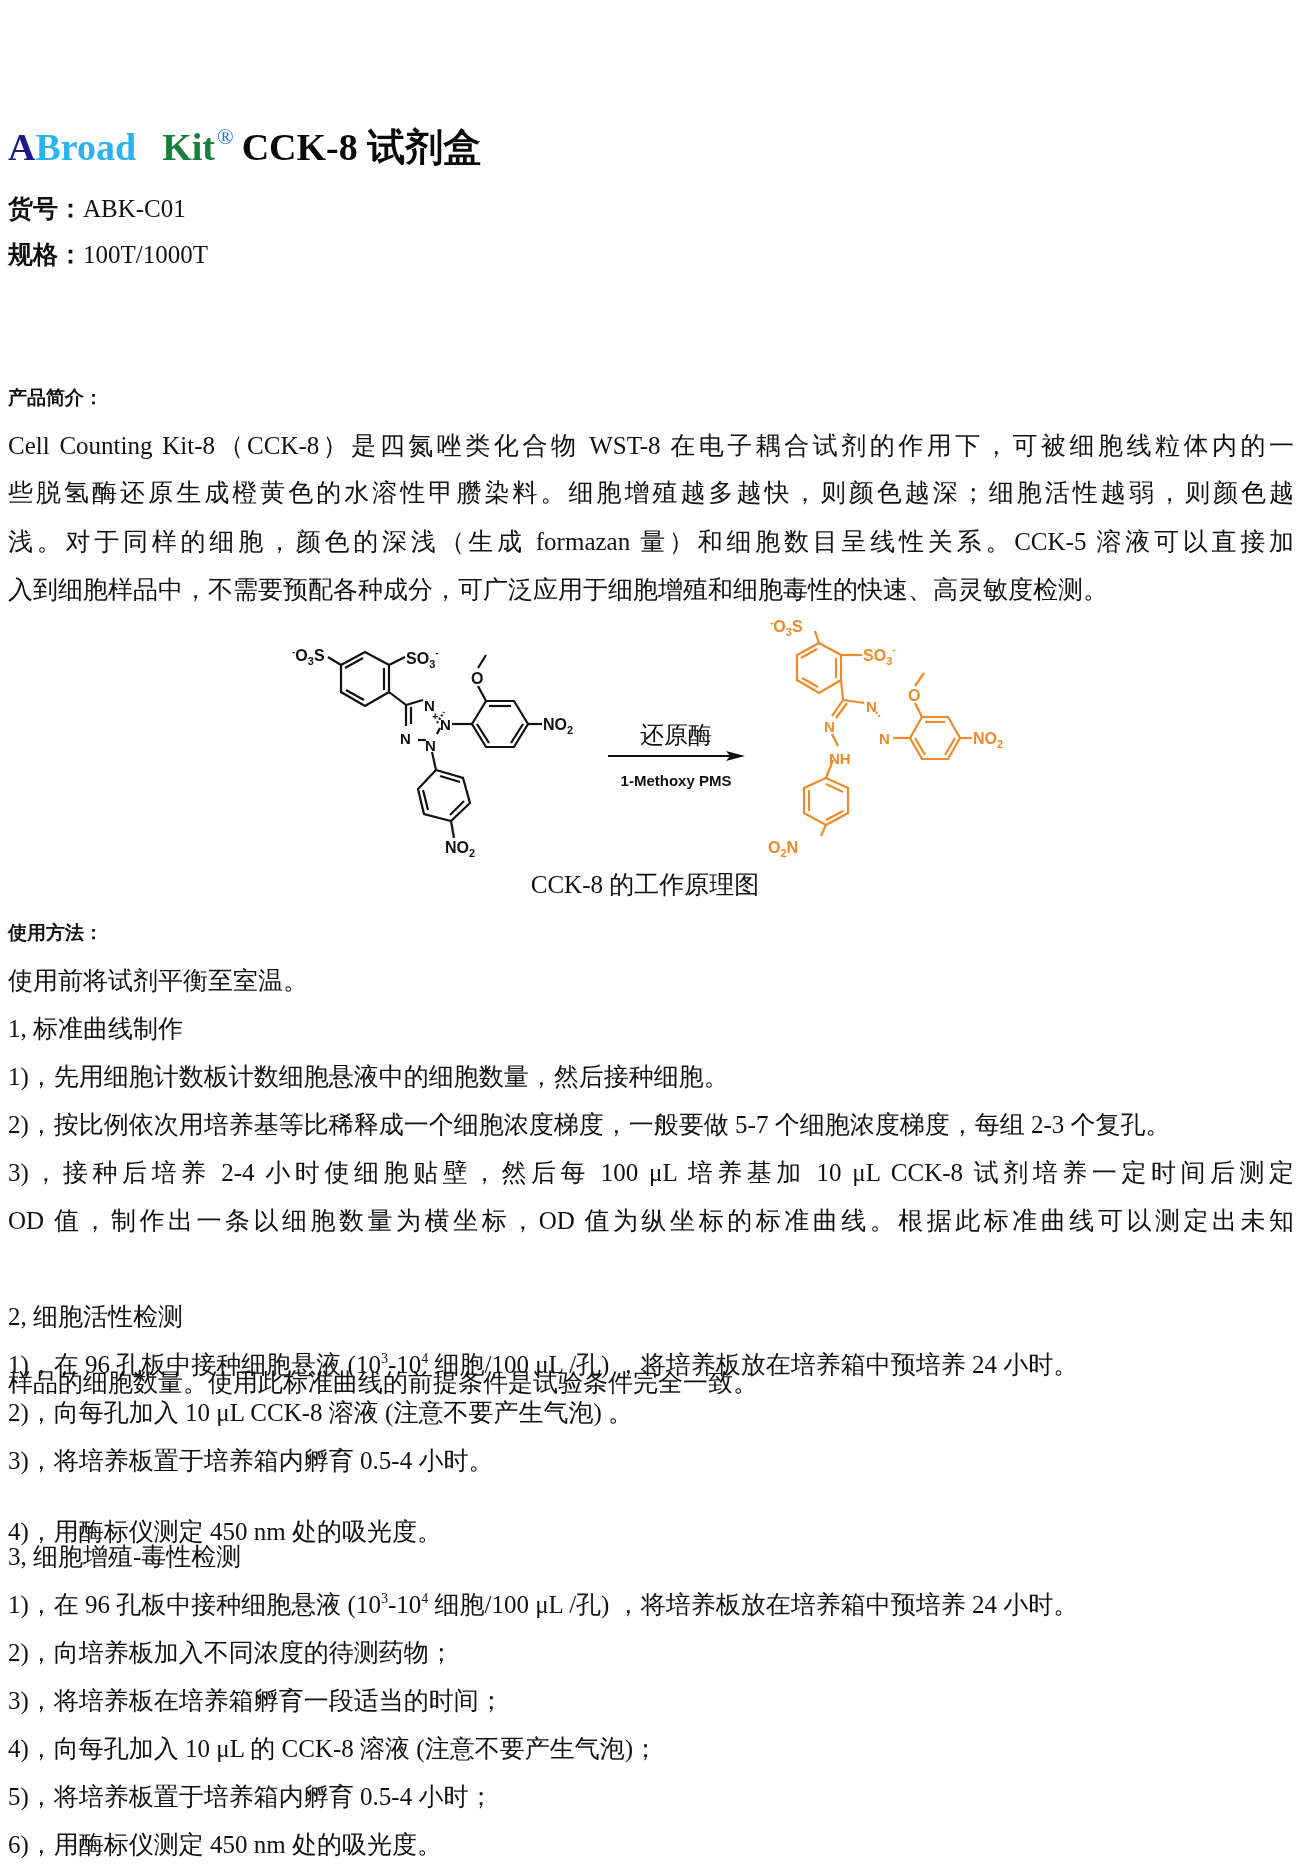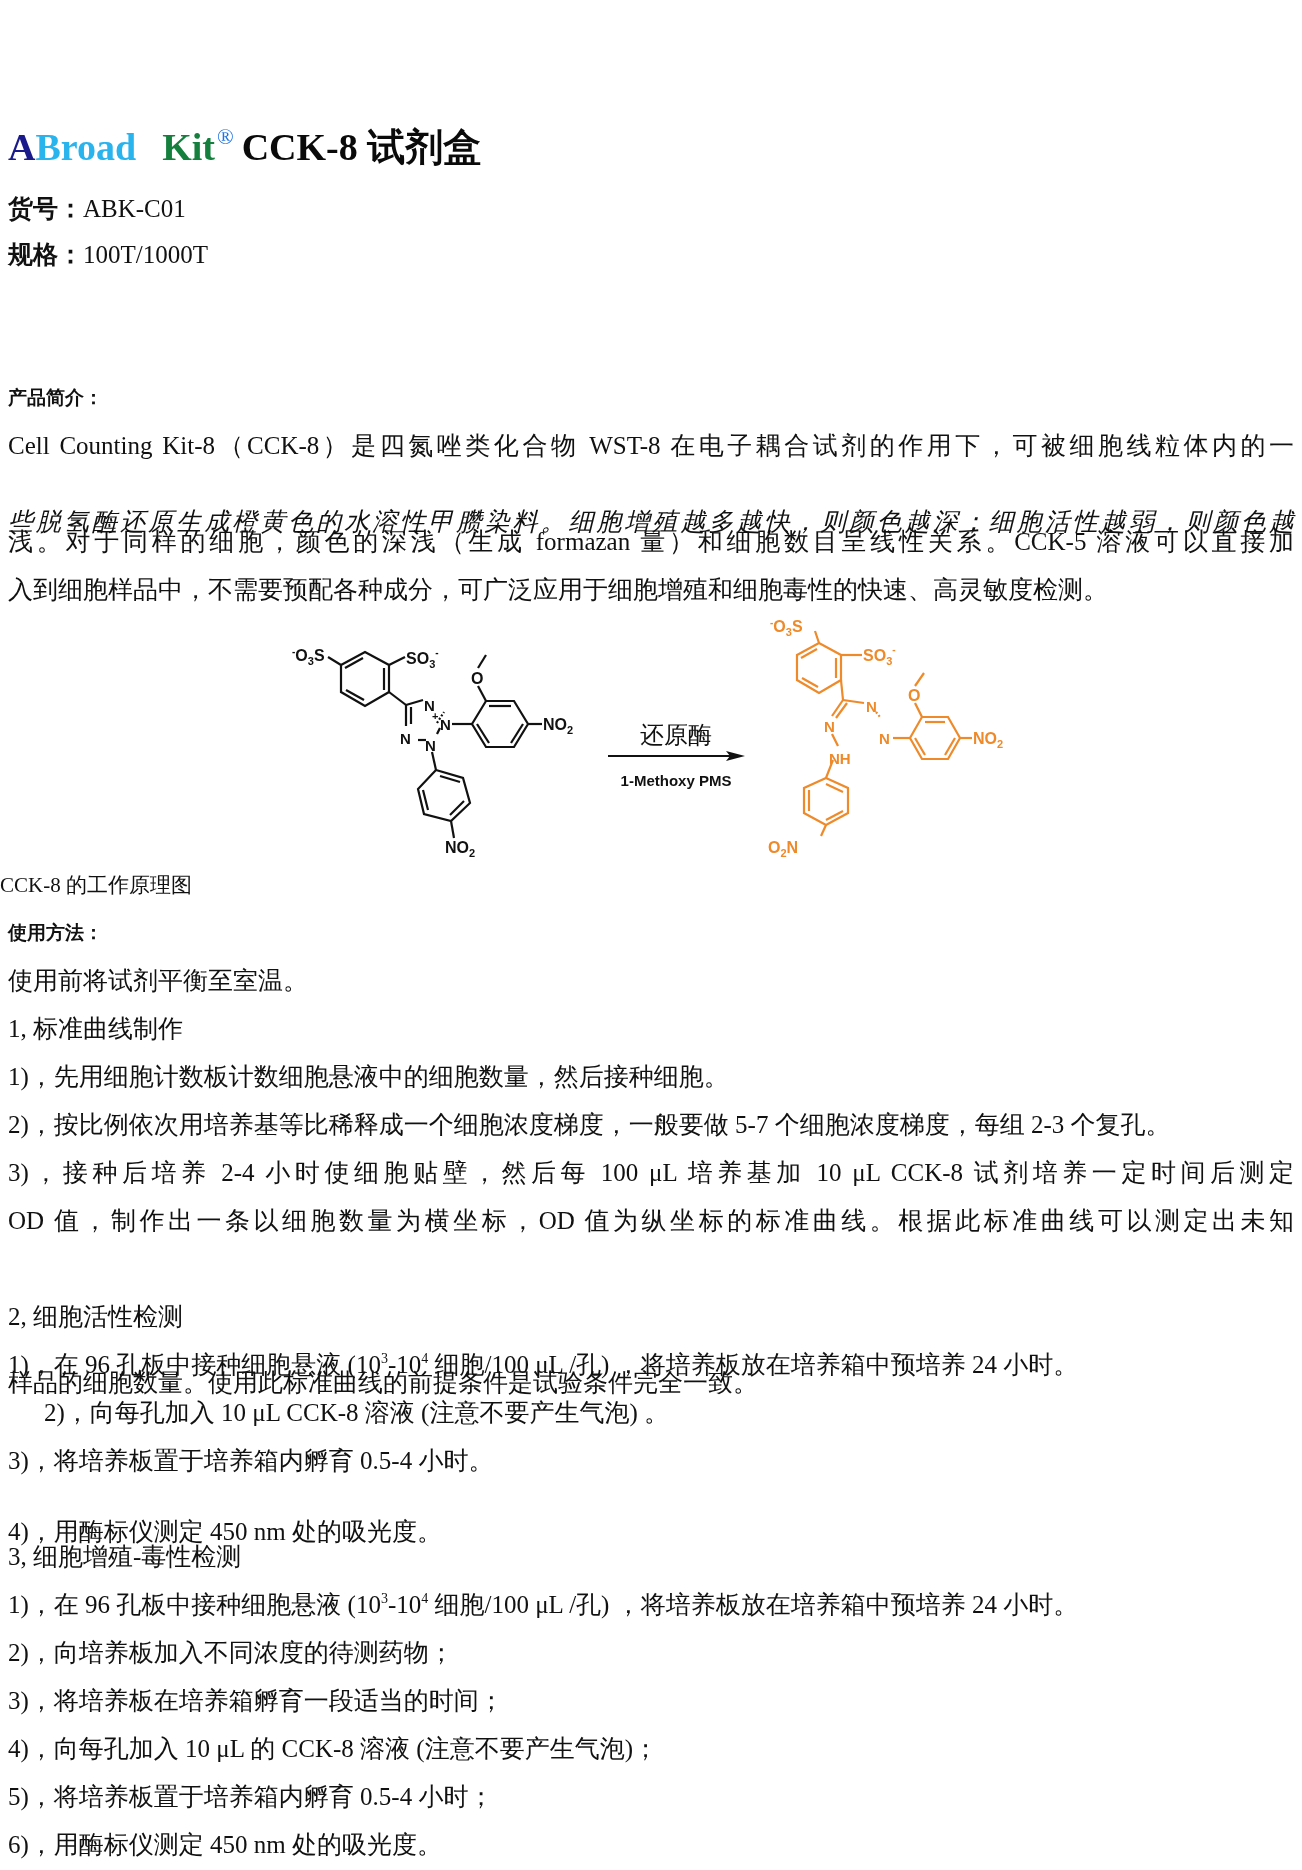--- a/index.html
+++ b/index.html
@@ -18,41 +18,41 @@
     position: absolute; left: 8px; top: 114px; white-space: nowrap;
     font-family: "Liberation Serif", serif; font-weight: bold; font-size: 38px; line-height: 46px;
   }
   .t-a { color: #1a1a8c; }
   .t-broad { color: #2ab4ee; }
   .t-kit { color: #15803d; margin-left: 26px; }
   .t-reg { color: #1e74e2; font-weight: normal; font-size: 22px; vertical-align: 16px; margin-left: 2px; }
   .t-rest { color: #0a0a0a; margin-left: 8px; }
   .meta-label { font-family: "Liberation Sans", "DejaVu Sans", sans-serif; font-weight: bold; }
   sup { font-size: 14px; vertical-align: 10px; line-height: 0; }
-  .caption { position: absolute; left: 0; width: 1290px; top: 870px; text-align: left; font-size: 21px; line-height: 30px; }
+  .caption { position: absolute; left: 0; width: 1290px; top: 870px; text-align: center; font-size: 25px; line-height: 30px; }
   .diagram { position: absolute; left: 0; top: 600px; width: 1302px; height: 270px; }
   .chem-text { font-family: "Liberation Sans", "DejaVu Sans", sans-serif; font-weight: bold; }
 </style>
 </head>
 <body>
 
 <div class="title">
   <span class="t-a">A</span><span class="t-broad">Broad</span><span class="t-kit">Kit</span><span class="t-reg">®</span><span class="t-rest">CCK-8 试剂盒</span>
 </div>
 
 <div class="line" style="top:193px;">
   <span class="meta-label">货号：</span><span>ABK-C01</span>
 </div>
 <div class="line" style="top:239px;">
   <span class="meta-label">规格：</span><span>100T/1000T</span>
 </div>
 
 <div class="line hdr" style="top:383px;">产品简介：</div>
 <div class="line just" style="top:431px;">Cell Counting Kit-8（CCK-8）是四氮唑类化合物 WST-8 在电子耦合试剂的作用下，可被细胞线粒体内的一</div>
-<div class="line just" style="top:507px;font-style:italic;">些脱氢酶还原生成橙黄色的水溶性甲臜染料。细胞增殖越多越快，则颜色越深；细胞活性越弱，则颜色越</div>
+<div class="line just" style="top:478px;">些脱氢酶还原生成橙黄色的水溶性甲臜染料。细胞增殖越多越快，则颜色越深；细胞活性越弱，则颜色越</div>
 <div class="line just" style="top:527px;">浅。对于同样的细胞，颜色的深浅（生成 formazan 量）和细胞数目呈线性关系。CCK-5 溶液可以直接加</div>
 <div class="line" style="top:575px;">入到细胞样品中，不需要预配各种成分，可广泛应用于细胞增殖和细胞毒性的快速、高灵敏度检测。</div>
 
 <svg class="diagram" viewBox="0 600 1302 270" xmlns="http://www.w3.org/2000/svg">
 
   <g stroke="#111" stroke-width="2.2" fill="none">
 
     <polygon points="341,665 365,652 389,665 389,692 365,706 341,692"></polygon>
     <line x1="345" y1="668" x2="363" y2="658"></line>
     <line x1="384" y1="668" x2="384" y2="690"></line>
@@ -161,21 +161,21 @@
 <div class="line" style="top:1062px;">1)，先用细胞计数板计数细胞悬液中的细胞数量，然后接种细胞。</div>
 <div class="line" style="top:1110px;">2)，按比例依次用培养基等比稀释成一个细胞浓度梯度，一般要做  5-7 个细胞浓度梯度，每组  2-3 个复孔。</div>
 <div class="line just" style="top:1158px;">3)，接种后培养  2-4  小时使细胞贴壁，然后每  100  μL  培养基加  10  μL  CCK-8  试剂培养一定时间后测定</div>
 <div class="line just" style="top:1206px;">OD  值，制作出一条以细胞数量为横坐标，OD  值为纵坐标的标准曲线。根据此标准曲线可以测定出未知</div>
 <div class="line" style="top:1320px;margin-top:48px;">样品的细胞数量。使用此标准曲线的前提条件是试验条件完全一致。</div>
 
 <div class="line" style="top:1302px;">2, 细胞活性检测</div>
 <div class="line" style="top:1350px;">
   <span>1)，在  96  孔板中接种细胞悬液  (10</span><sup>3</sup><span>-10</span><sup>4</sup><span> 细胞/100 μL /孔) ，将培养板放在培养箱中预培养  24  小时。</span>
 </div>
-<div class="line" style="top:1398px;margin-left:36px;">2)，向每孔加入  10 μL CCK-8  溶液  (注意不要产生气泡) 。</div>
+<div class="line" style="top:1398px;">2)，向每孔加入  10 μL CCK-8  溶液  (注意不要产生气泡) 。</div>
 <div class="line" style="top:1446px;">3)，将培养板置于培养箱内孵育  0.5-4  小时。</div>
 <div class="line" style="top:1494px;margin-top:23px;">4)，用酶标仪测定  450 nm  处的吸光度。</div>
 
 <div class="line" style="top:1542px;">3,   细胞增殖-毒性检测</div>
 <div class="line" style="top:1590px;">
   <span>1)，在  96  孔板中接种细胞悬液  (10</span><sup>3</sup><span>-10</span><sup>4</sup><span> 细胞/100 μL /孔) ，将培养板放在培养箱中预培养  24  小时。</span>
 </div>
 <div class="line" style="top:1638px;">2)，向培养板加入不同浓度的待测药物；</div>
 <div class="line" style="top:1686px;">3)，将培养板在培养箱孵育一段适当的时间；</div>
 <div class="line" style="top:1734px;">4)，向每孔加入 10 μL 的 CCK-8 溶液  (注意不要产生气泡)；</div>

